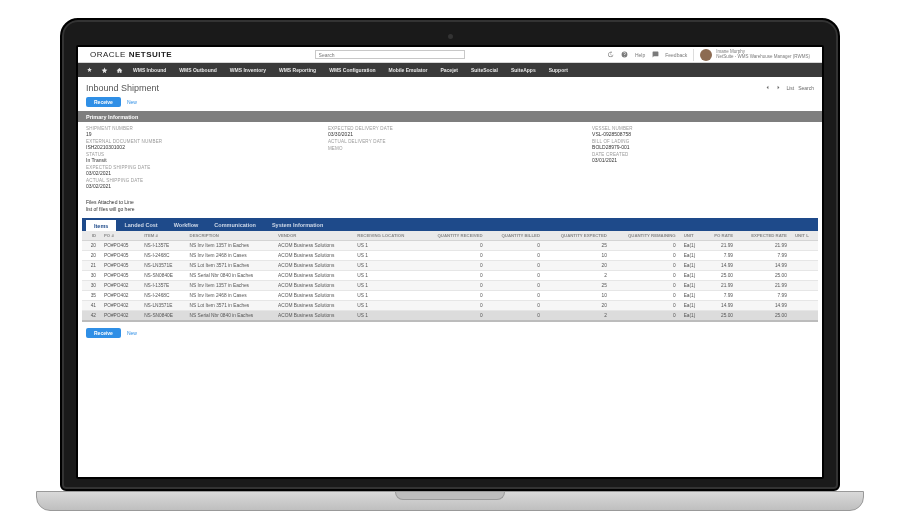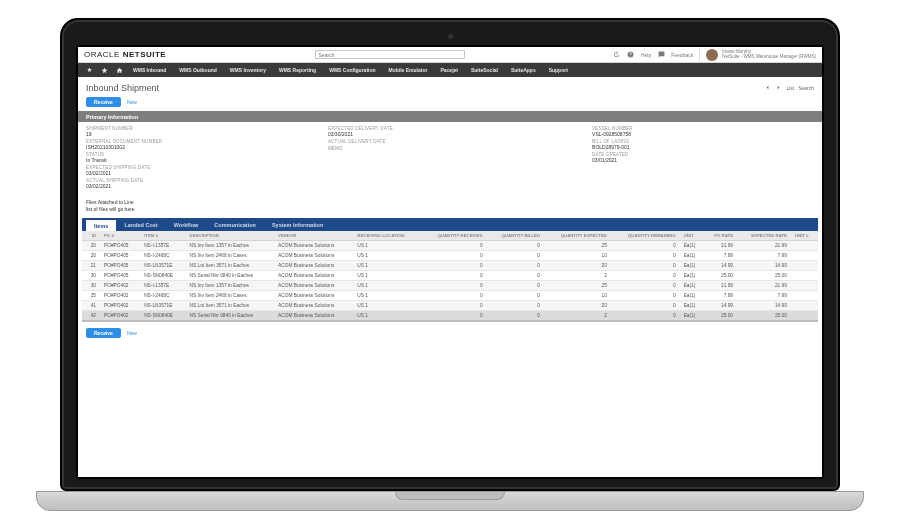--- a/index.html
+++ b/index.html
@@ -57,21 +57,21 @@
     color: #333;
     position: relative;
   }
 
   
   .top-bar {
     display: flex; align-items: center;
     height: 16px;
     background: #fff;
     border-bottom: 1px solid #d6d6d6;
-    padding: 0 6px;
+    padding: 0 12px;
   }
   .brand { font-weight: 500; font-size: 8px; letter-spacing: .5px; color: #222; }
   .brand b { font-weight: 800; }
   .search-wrap { flex: 1; display: flex; justify-content: center; }
   .search-box {
     width: 150px; height: 9px;
     border: 1px solid #c8c8c8; background: #fff;
     font-size: 5px; padding: 0 3px;
     color: #888;
   }

